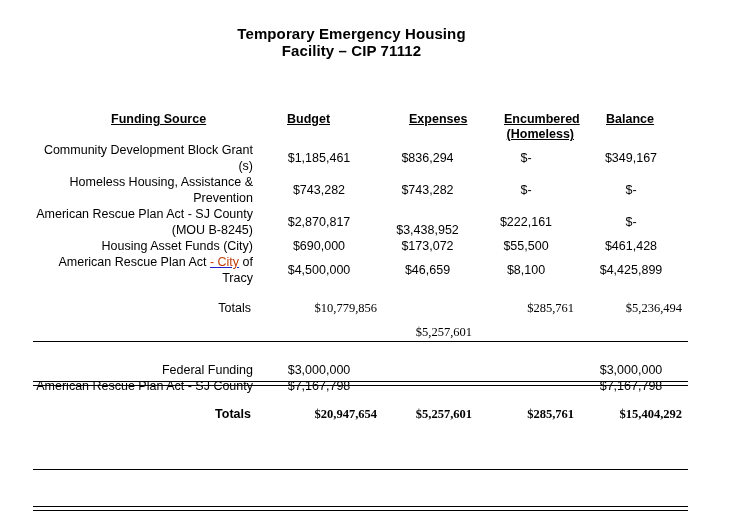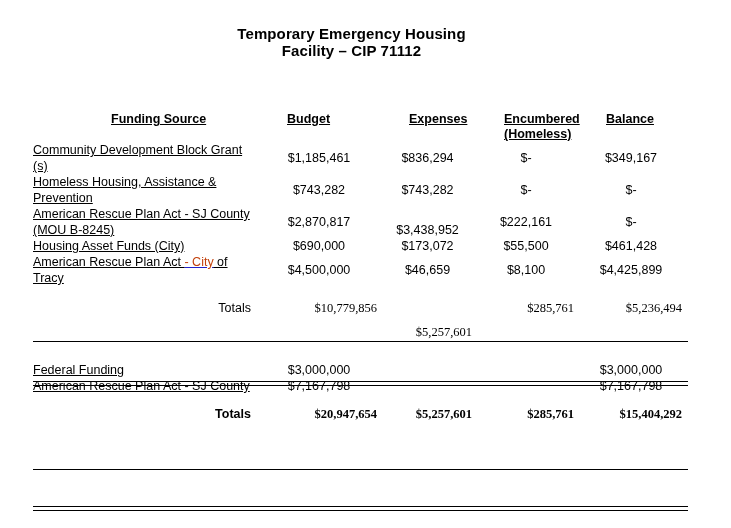--- a/index.html
+++ b/index.html
@@ -64,35 +64,34 @@
   .hdr .hlabel {
     font-weight: bold;
     font-size: 12.5px;
     text-decoration: underline;
     display: inline-block;
     line-height: 15px;
     padding-left: 26px;
   }
   .hdr .h-source { text-align: left; padding-left: 52px; }
   .hdr .h-num { text-align: left; padding-right: 6px; }
-  .hdr .h-two { padding-right: 6px; line-height: 15px; }
+  .hdr .h-two { text-align: right; padding-right: 6px; line-height: 15px; }
   .hdr .h-two .hlabel { display: block; }
 
   
   .drow td {
     font-size: 12.5px;
     line-height: 16px;
     padding-top: 2px;
     padding-bottom: 2px;
   }
   .drow .src {
-    text-align: left;
+    text-align: right;
     vertical-align: top;
     padding-right: 8px;
-    text-decoration: underline;
   }
   .drow .num {
     text-align: center;
     padding-right: 6px;
     vertical-align: middle;
     white-space: nowrap;
   }
   
   .num.drop {
     vertical-align: bottom;

